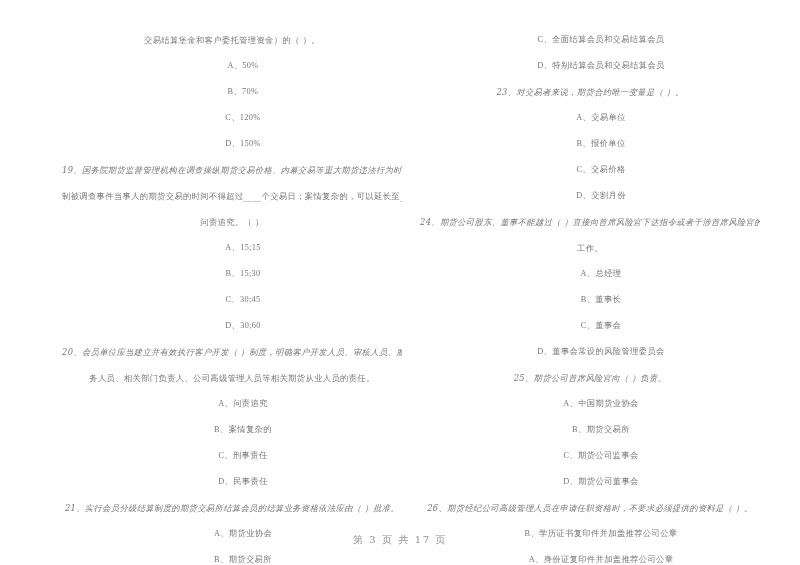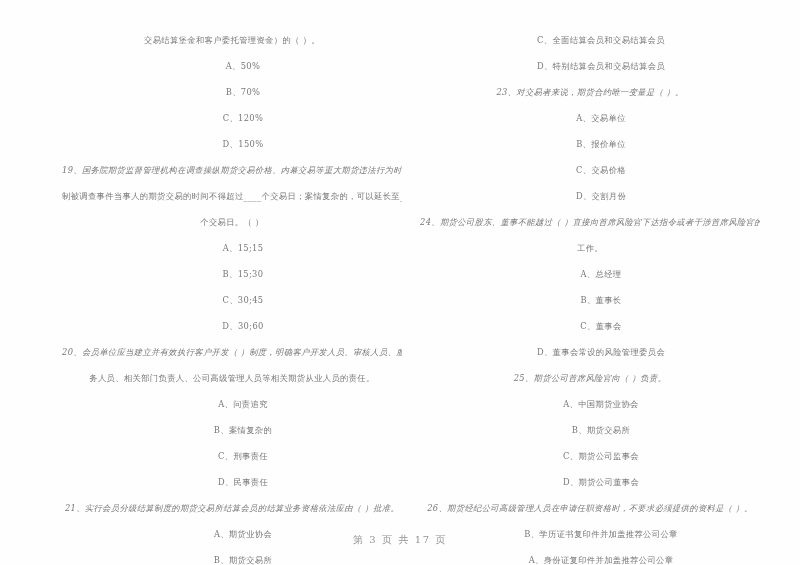--- a/index.html
+++ b/index.html
@@ -32,21 +32,21 @@
     font-size: 8.3px;
     line-height: 12px;
     letter-spacing: 0.35px;
     white-space: nowrap;
     color: #6c6c6c;
     margin: 0;
     font-weight: normal;
   }
   .q      { margin-top: 14px; text-indent: 0; font-style: italic; }
   .cont   { margin-top: 14px; }
-  .opt    { margin-top: 14px; padding-left: 22px; }
+  .opt    { margin-top: 14px; padding-left: 22px; font-family: Liberation Serif, serif; }
   .first  { margin-top: 0; }
 
   
   .q, .opt, .cont, .footer {
     -webkit-font-smoothing: antialiased;
     text-rendering: optimizeLegibility;
     opacity: 0.92;
   }
 
   .footer {
@@ -67,21 +67,21 @@
 <div class="page">
 
   <div class="col col-left overflow-clip" id="left-col">
       <p class="cont first">交易结算堡金和客户委托管理资金）的（      ）。</p>
       <p class="opt">A、50%</p>
       <p class="opt">B、70%</p>
       <p class="opt">C、120%</p>
       <p class="opt">D、150%</p>
       <p class="q">19、国务院期货监督管理机构在调查操纵期货交易价格、内幕交易等重大期货违法行为时，限</p>
       <p class="cont">制被调查事件当事人的期货交易的时间不得超过____个交易日；案情复杂的，可以延长至____</p>
-      <p class="cont">个交易日。（    ）</p>
+      <p class="cont">问责追究。（    ）</p>
       <p class="opt">A、15;15</p>
       <p class="opt">B、15;30</p>
       <p class="opt">C、30;45</p>
       <p class="opt">D、30;60</p>
       <p class="q">20、会员单位应当建立并有效执行客户开发（      ）制度，明确客户开发人员、审核人员、服</p>
       <p class="cont">务人员、相关部门负责人、公司高级管理人员等相关期货从业人员的责任。</p>
       <p class="opt">A、问责追究</p>
       <p class="opt">B、案情复杂的</p>
       <p class="opt">C、刑事责任</p>
       <p class="opt">D、民事责任</p>

